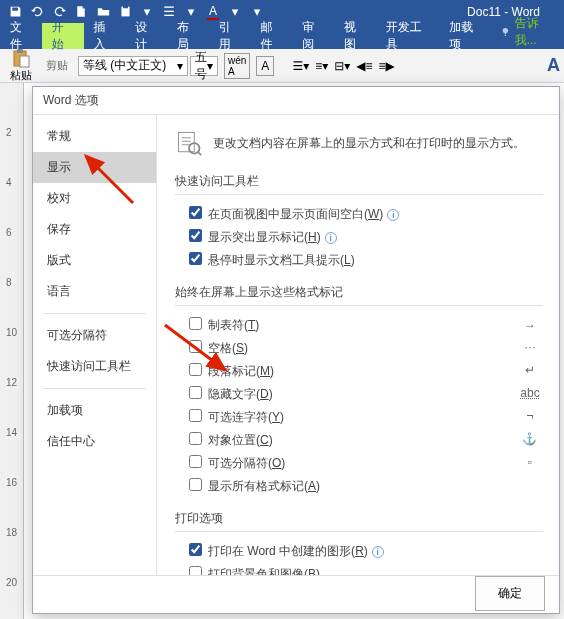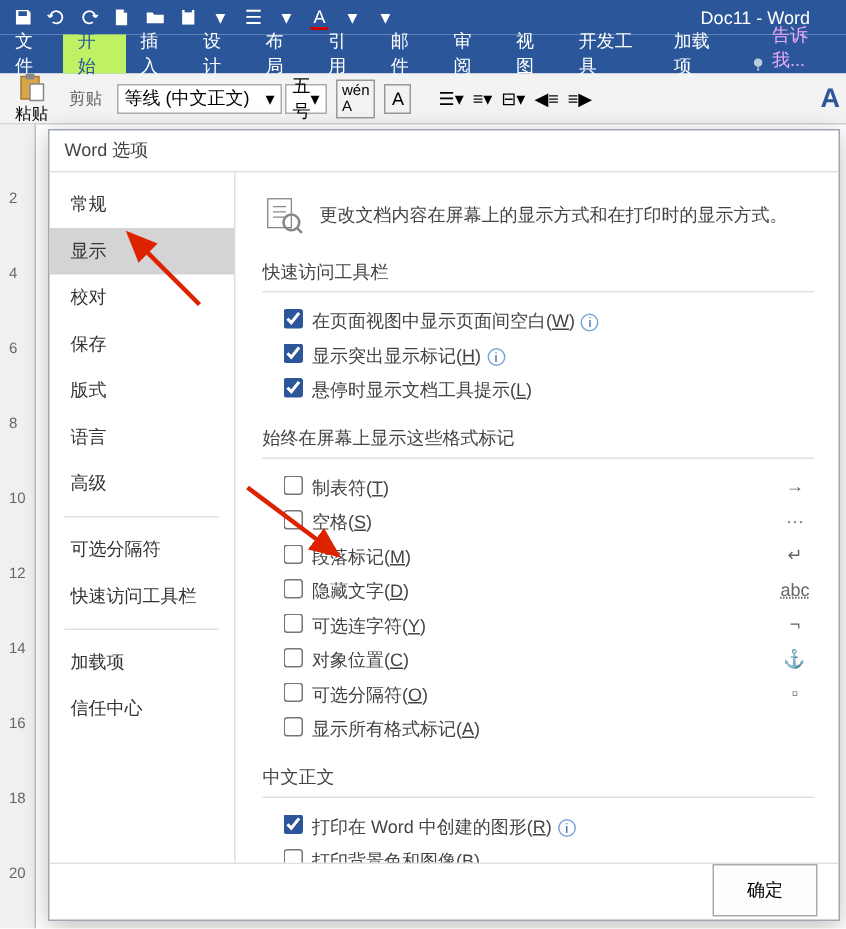--- a/index.html
+++ b/index.html
@@ -4,21 +4,21 @@
 <style>
 *{margin:0;padding:0;box-sizing:border-box;font-family:"Microsoft YaHei","Segoe UI",sans-serif;font-size:12px}
 body{background:#fff;width:564px;height:619px;overflow:hidden;position:relative}
 .titlebar{background:#2b579a;height:23px;display:flex;align-items:center;padding:0 4px;color:#fff}
 .qat-icon{width:18px;height:18px;display:inline-flex;align-items:center;justify-content:center;margin:0 2px;color:#fff;font-size:13px}
 .titlebar .title-center{flex:1;text-align:right;padding-right:20px;color:#fff}
 .ribbon-tabs{background:#2b579a;height:26px;display:flex;align-items:flex-end;color:#fff}
 .ribbon-tab{height:26px;padding:0 10px;display:flex;align-items:center;cursor:pointer;font-size:12px}
 .ribbon-tab.active{background:#bef264;color:#2b579a}
 .ribbon-tab.file{padding:0 10px}
-.tellme{display:flex;align-items:flex-end;padding:0 8px;color:#f0abfc}
+.tellme{display:flex;align-items:center;padding:0 8px;color:#84cc16}
 .tellme svg{margin-right:4px}
 .ribbon{background:#f3f3f3;height:34px;border-bottom:1px solid #d4d4d4;display:flex;align-items:center;padding:2px 4px;gap:6px}
 .ribbon-item{display:flex;align-items:center;gap:2px;padding:0 2px}
 .combo{background:#fff;border:1px solid #ababab;height:20px;display:flex;align-items:center;padding:0 4px;font-size:12px}
 .combo.font{width:110px}
 .combo.size{width:28px}
 .paste-area{display:flex;flex-direction:column;align-items:center;width:34px;padding:2px}
 .ruler-left{position:absolute;left:0;top:83px;width:24px;bottom:0;background:#f0f0f0;border-right:1px solid #c0c0c0}
 .ruler-num{position:absolute;left:6px;font-size:10px;color:#666}
 .dialog{position:absolute;left:32px;top:86px;width:528px;height:528px;background:#fff;border:1px solid #9fa7b3;box-shadow:0 4px 16px rgba(0,0,0,.25)}
@@ -162,21 +162,20 @@
 <div class="dialog">
   <div class="dialog-title">Word 选项</div>
   <div class="dialog-body">
     <div class="cat-list">
       <div class="cat-item">常规</div>
       <div class="cat-item active">显示</div>
       <div class="cat-item">校对</div>
       <div class="cat-item">保存</div>
       <div class="cat-item">版式</div>
       <div class="cat-item">语言</div>
-      <div class="cat-item">高级</div>
       <div class="cat-sep"></div>
       <div class="cat-item">可选分隔符</div>
       <div class="cat-item">快速访问工具栏</div>
       <div class="cat-sep"></div>
       <div class="cat-item">加载项</div>
       <div class="cat-item">信任中心</div>
     </div>
     <div class="content">
       <div class="heading-row">
         <svg class="heading-icon" viewBox="0 0 32 32">
@@ -238,21 +237,21 @@
       <div class="opt-row">
           <input type="checkbox" style="">
           <label><span>可选分隔符(</span><span class="underline-key">O</span><span>)</span></label>
           <span class="fmt-icon">▫</span>
         </div>
       <div class="opt-row">
           <input type="checkbox" style="">
           <label><span>显示所有格式标记(</span><span class="underline-key">A</span><span>)</span></label>
         </div>
 
-      <div class="section-title" style="margin-top:12px">中文正文</div>
+      <div class="section-title" style="margin-top:12px">打印选项</div>
       <div class="opt-row">
           <input type="checkbox" checked="" style="">
           <label><span>打印在 Word 中创建的图形(</span><span class="underline-key">R</span><span>)</span><span class="info-icon">i</span></label>
         </div>
       <div class="opt-row">
           <input type="checkbox" style="">
           <label><span>打印背景色和图像(</span><span class="underline-key">B</span><span>)</span></label>
         </div>
     </div>
   </div>

